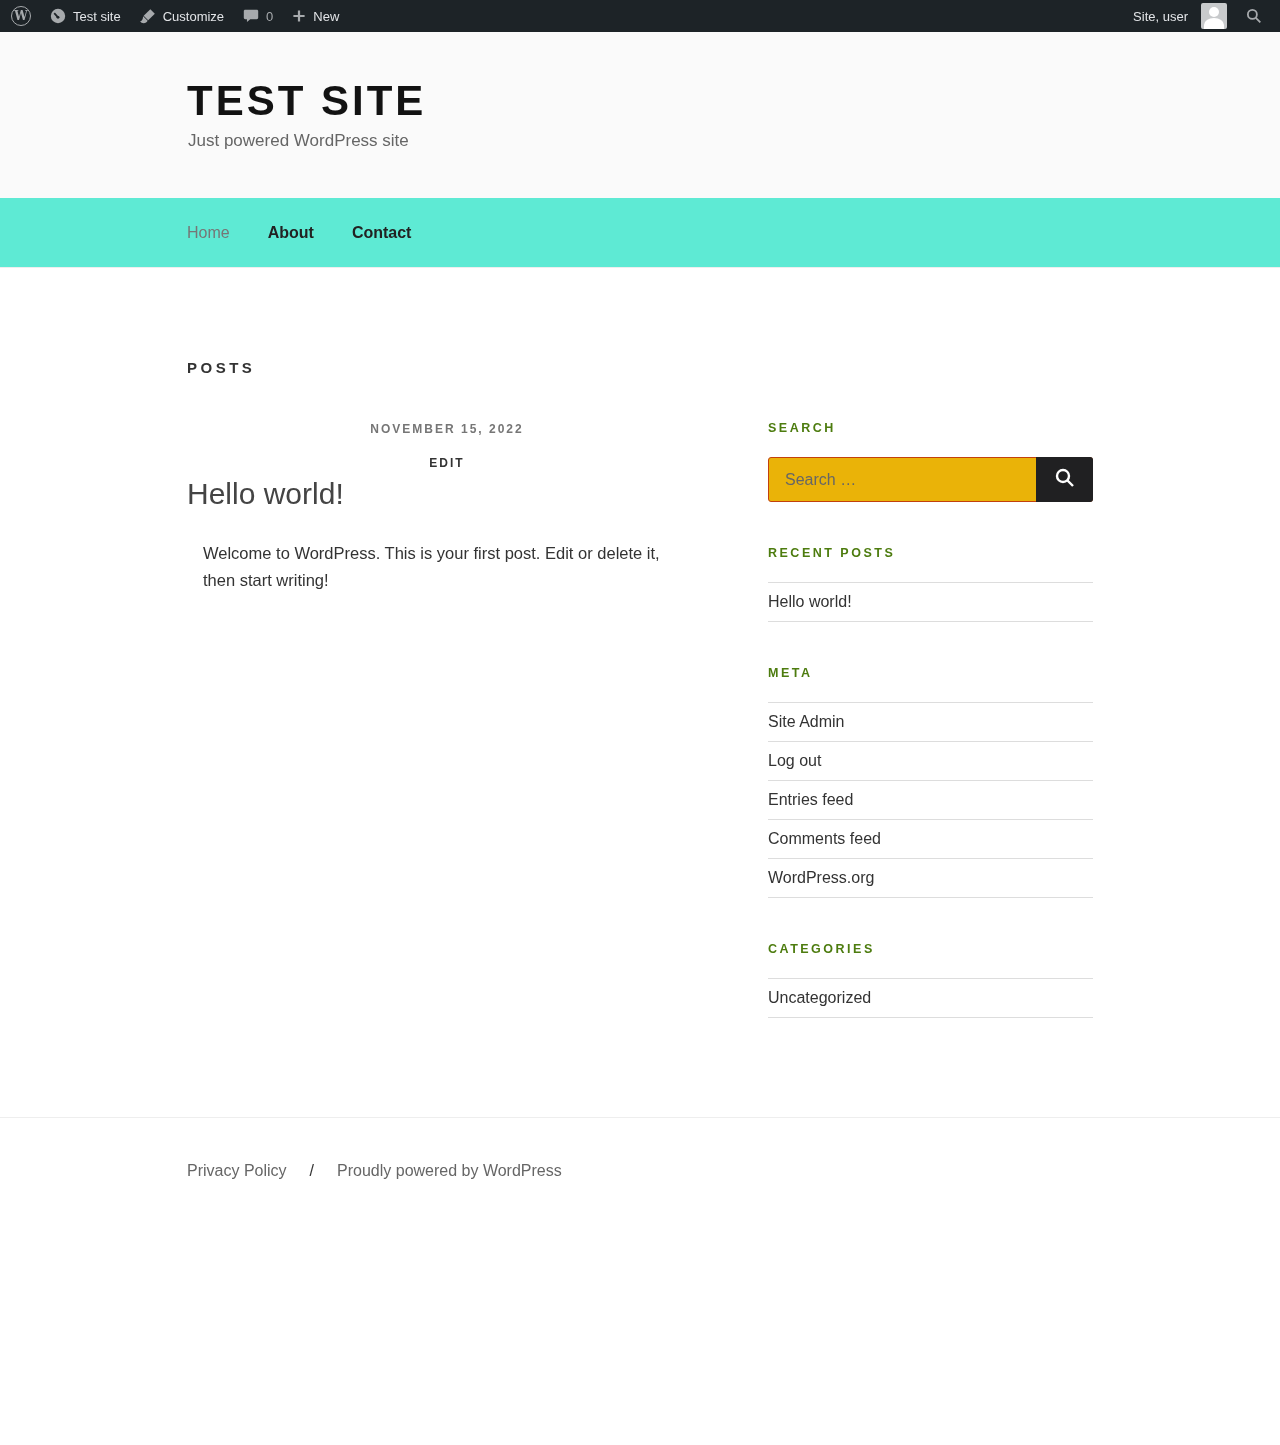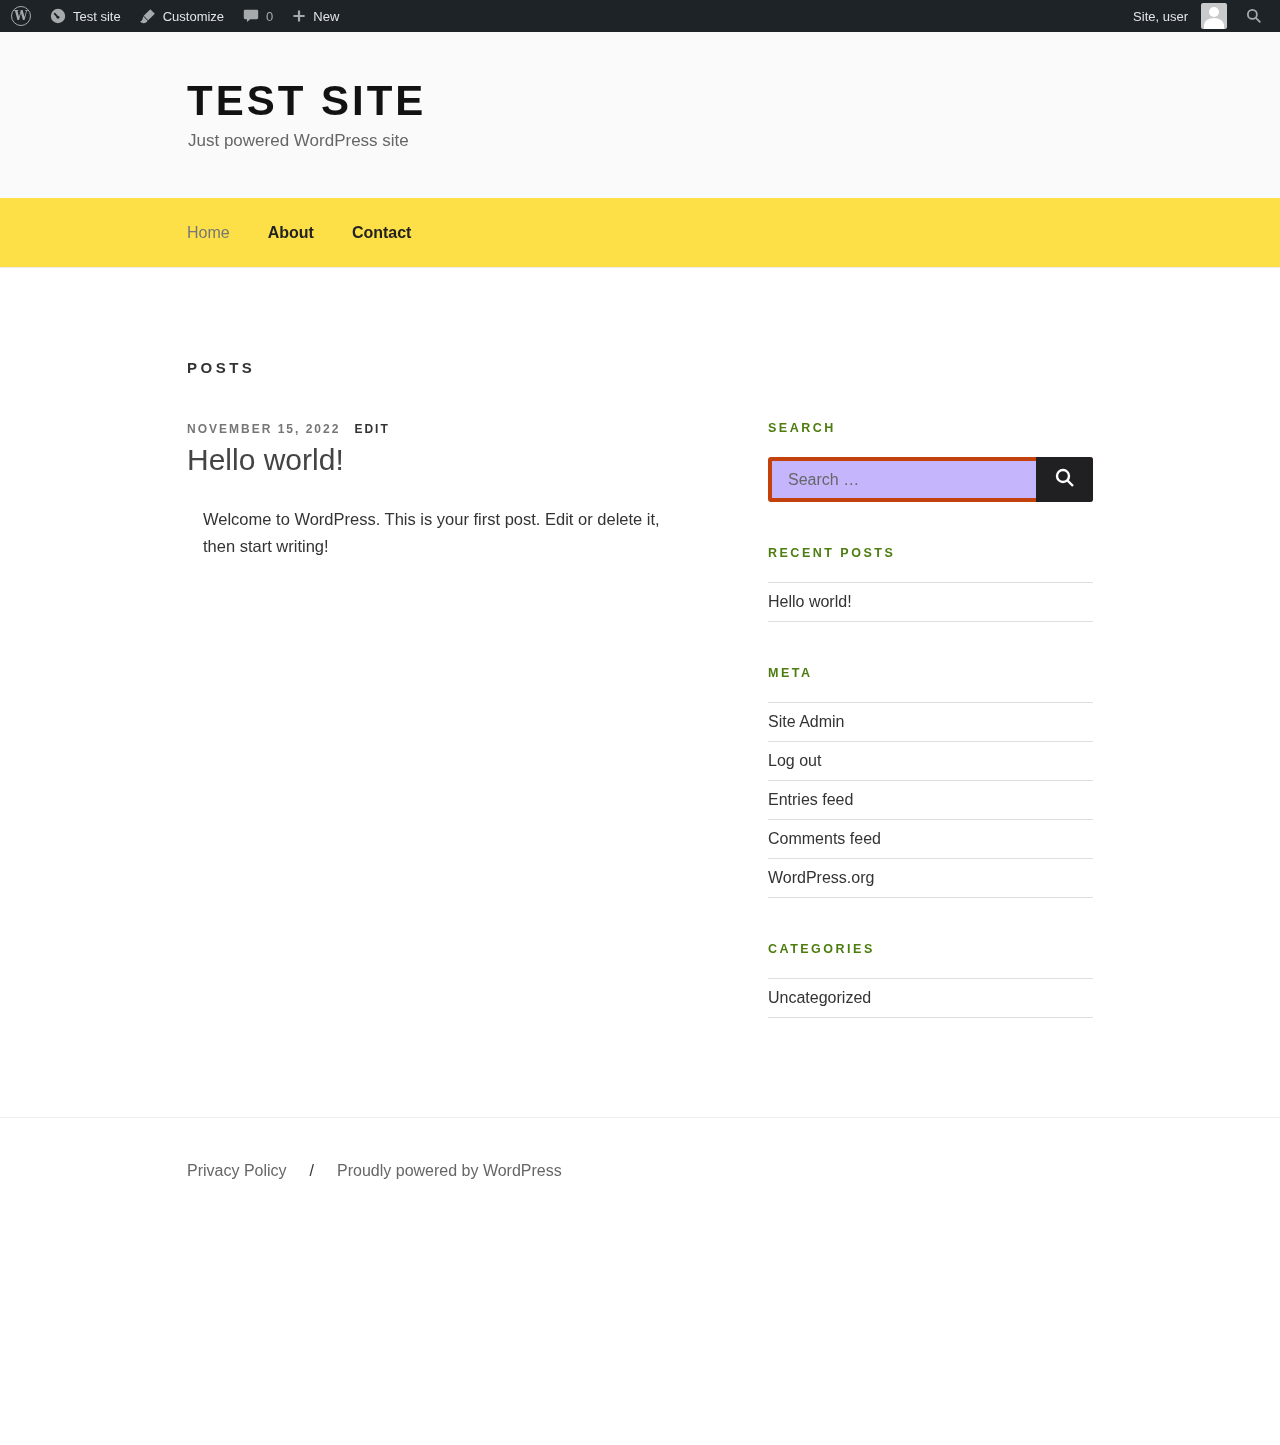--- a/index.html
+++ b/index.html
@@ -67,21 +67,21 @@
     cursor: pointer;
   }
   .site-tagline {
     margin: 7px 0 0 1px;
     font-size: 17px;
     color: #666;
   }
 
   
   .main-nav {
-    background: #fde047;
+    background: #5eead4;
     height: 70px;
     border-bottom: 1px solid var(--border-light, #eeeeee);
     display: flex;
     align-items: center;
   }
   .main-nav .wrap { display: flex; gap: 38px; }
   .nav-link { font-size: 16px; font-weight: 700; color: #222; }
   .nav-link.current { font-weight: 400; color: var(--text-gray, #767676); }
 
   
@@ -95,21 +95,21 @@
   .primary-col { width: 520px; margin-right: 61px; }
   .sidebar-col { width: 325px; margin-top: 62px; }
 
   .page-title {
     margin: 0 0 46px;
     font-size: 15px;
     font-weight: 700;
     letter-spacing: 3.5px;
     color: #333;
   }
-  .entry-meta { display: flex; gap: 14px; align-items: center; }
+  .entry-meta { display: flex; gap: 20px; align-items: center; flex-direction: column; }
   .entry-date {
     font-size: 12px; font-weight: 700; letter-spacing: 2px;
     color: var(--text-gray, #767676);
   }
   .entry-edit {
     font-size: 12px; font-weight: 700; letter-spacing: 2px; color: #333;
   }
   .entry-title {
     margin: 7px 0 0;
     font-size: 30px;
@@ -129,25 +129,25 @@
   .widget-title {
     margin: 0 0 22px;
     font-size: 12.5px;
     font-weight: 700;
     letter-spacing: 2.5px;
     color: #4d7c0f;
   }
   .search-form { position: relative; width: 325px; }
   .search-input {
     width: 100%; height: 45px;
-    border: 4px solid #c2410c; border-radius: 3px;
+    border: 1px solid #c2410c; border-radius: 3px;
     padding: 0 64px 0 16px;
     font-size: 16px; color: #333;
     font-family: "Liberation Sans", sans-serif;
-    background: #c4b5fd;
+    background: #eab308;
   }
   .search-input::placeholder { color: #666; opacity: 1; }
   .search-submit {
     position: absolute; right: 0; top: 0;
     width: 57px; height: 45px;
     background: var(--search-button-bg, #202022);
     border: 0; border-radius: 0 3px 3px 0;
     display: flex; align-items: center; justify-content: center;
     cursor: pointer;
   }

